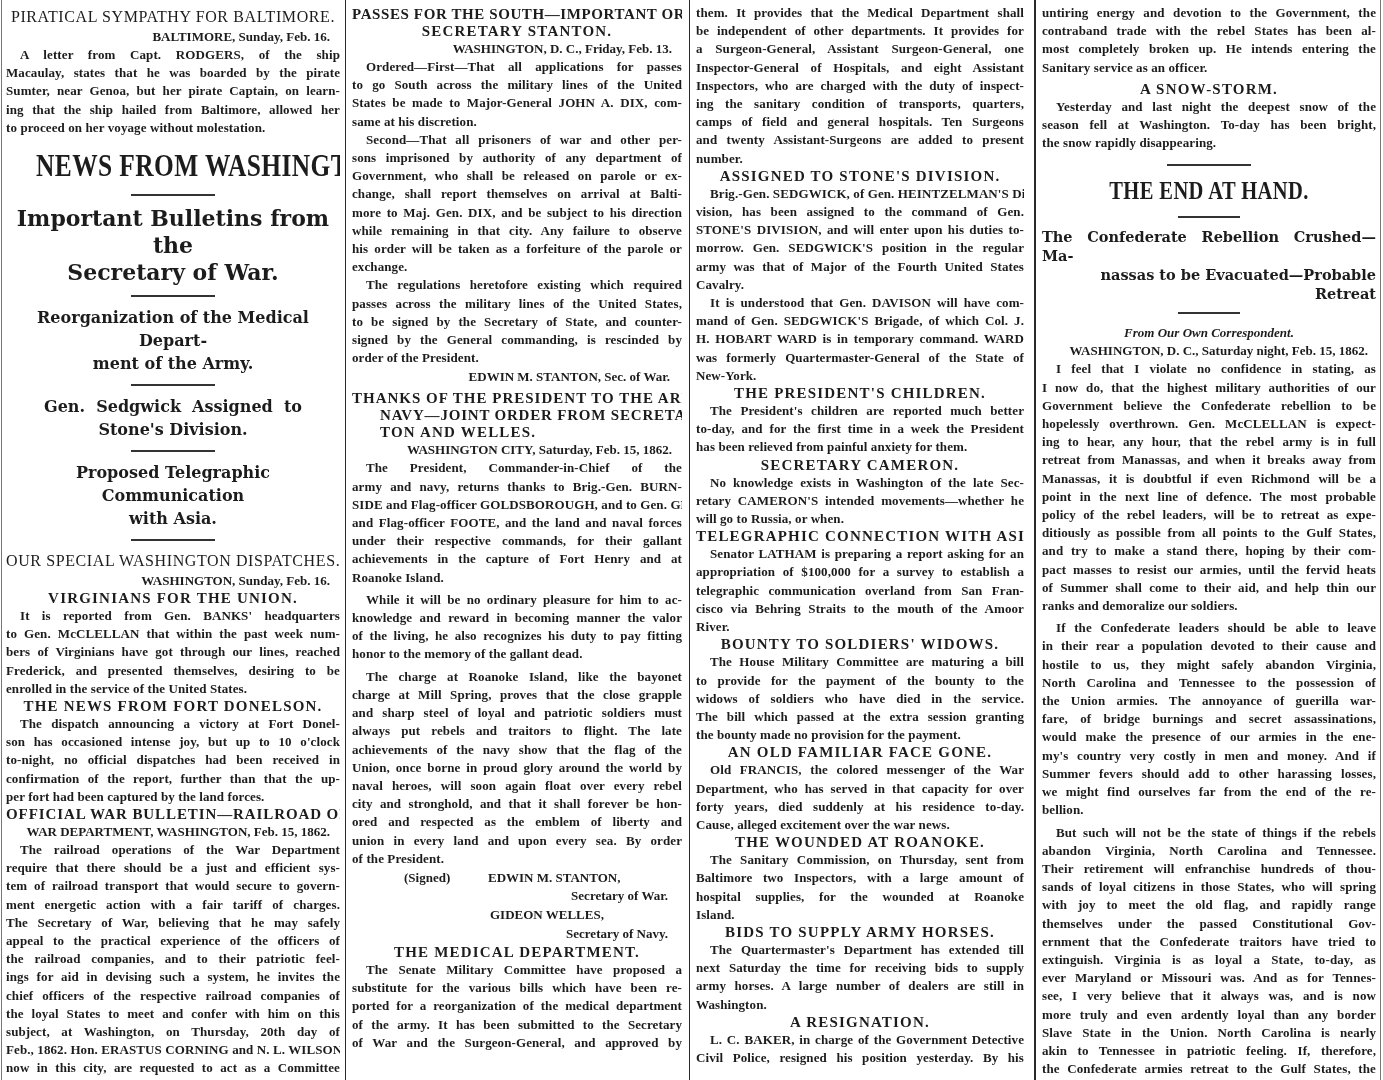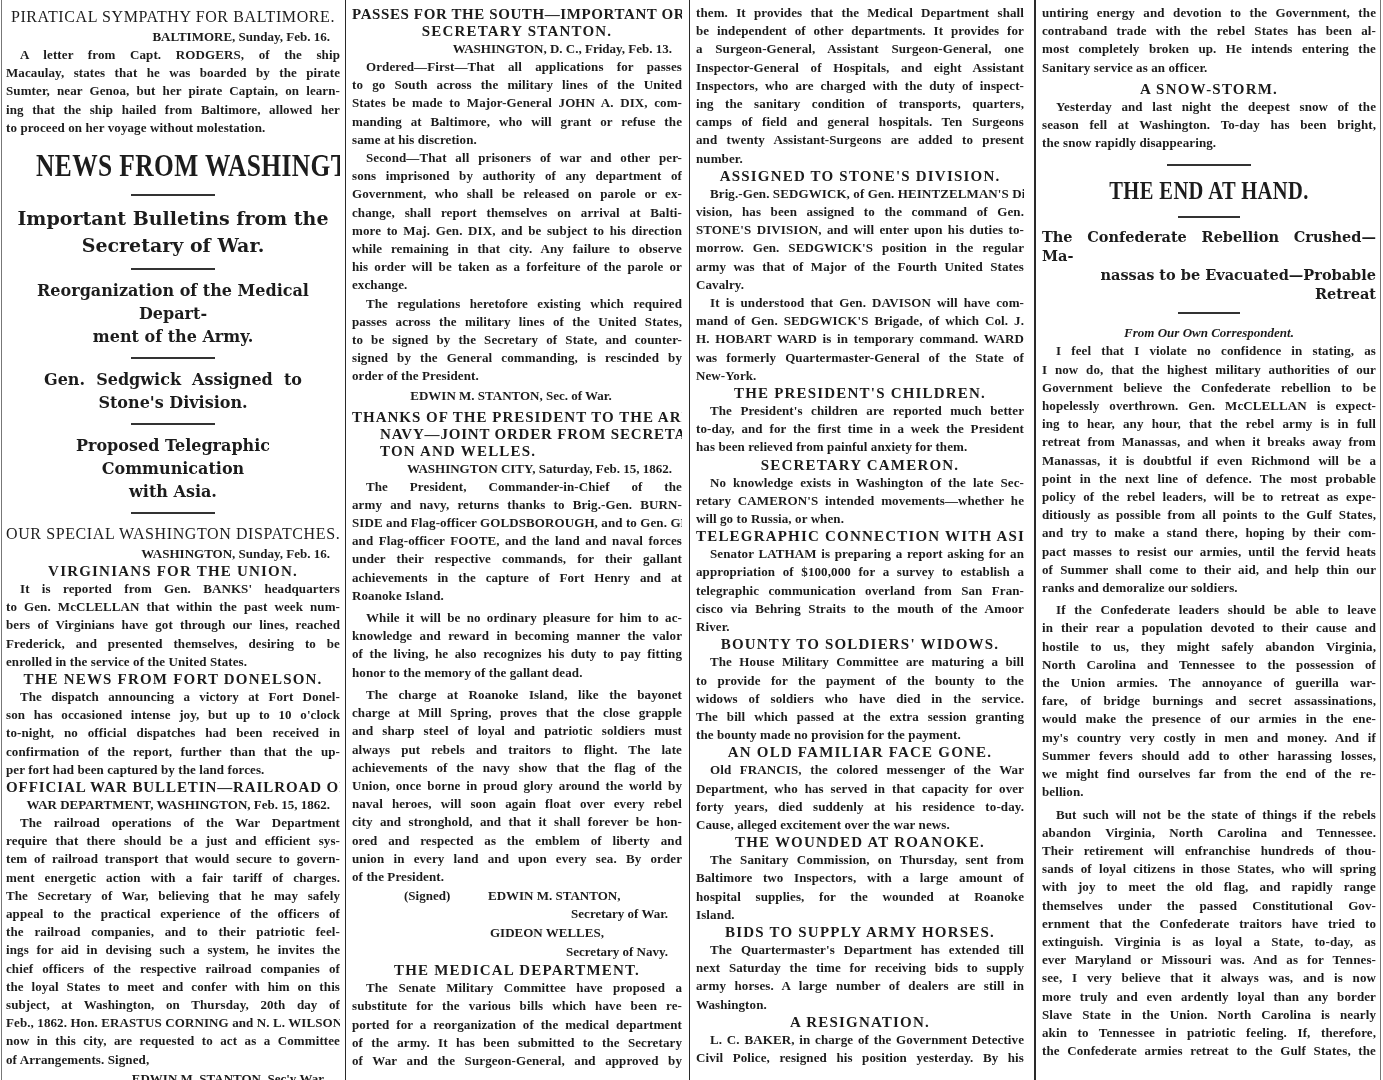--- a/index.html
+++ b/index.html
@@ -46,21 +46,21 @@
     font-weight: 400; white-space: nowrap;
   }
   .big-head {
     font-family: "Liberation Serif", "DejaVu Serif", serif;
     font-size: 31px; line-height: 38px; text-align: center; font-weight: 700;
     transform: scaleX(0.82); transform-origin: center; white-space: nowrap;
     letter-spacing: 0.5px;
   }
   .deck {
     font-family: "DejaVu Serif", serif;
-    font-size: 19px; line-height: 27px; text-align: center; font-weight: 700;
+    font-size: 22px; line-height: 27px; text-align: center; font-weight: 700;
   }
   .deck.sm { font-size: 16px; line-height: 23px; }
   .dash {
     width: 84px; height: 2px; background: #333; margin: 9px auto 9px auto;
   }
   .dash.ornament { width: 62px; }
   .sig { font-size: 13px; line-height: 19px; font-weight: 600; white-space: nowrap; }
   .gap4 { height: 4px; } .gap6 { height: 6px; } .gap10 { height: 10px; }
 </style>
 </head>
@@ -148,37 +148,36 @@
 
   <div class="col col2">
     <div class="gap6"></div>
     <div class="sub" style="letter-spacing:0.6px">PASSES FOR THE SOUTH—IMPORTANT ORDER FROM</div>
     <div class="sub">SECRETARY STANTON.</div>
     <div class="dateline">WASHINGTON, D. C., Friday, Feb. 13.</div>
     <div>
       <div class="line indent">Ordered—First—That all applications for passes</div>
       <div class="line">to go South across the military lines of the United</div>
       <div class="line">States be made to Major-General JOHN A. DIX, com-</div>
-      <div class="line">manding at Baltimore, who will grant or refuse the</div>
       <div class="line last">same at his discretion.</div>
       <div class="line indent">Second—That all prisoners of war and other per-</div>
       <div class="line">sons imprisoned by authority of any department of</div>
       <div class="line">Government, who shall be released on parole or ex-</div>
       <div class="line">change, shall report themselves on arrival at Balti-</div>
       <div class="line">more to Maj. Gen. DIX, and be subject to his direction</div>
       <div class="line">while remaining in that city. Any failure to observe</div>
       <div class="line">his order will be taken as a forfeiture of the parole or</div>
       <div class="line last">exchange.</div>
       <div class="line indent">The regulations heretofore existing which required</div>
       <div class="line">passes across the military lines of the United States,</div>
       <div class="line">to be signed by the Secretary of State, and counter-</div>
       <div class="line">signed by the General commanding, is rescinded by</div>
       <div class="line last">order of the President.</div>
     </div>
-    <div class="sig" style="text-align:center;padding-right:12px">EDWIN M. STANTON, Sec. of War.</div>
+    <div class="sig" style="text-align:right;padding-right:12px">EDWIN M. STANTON, Sec. of War.</div>
     <div class="gap4"></div>
     <div class="sub" style="text-align:left;letter-spacing:1px">THANKS OF THE PRESIDENT TO THE ARMY AND</div>
     <div class="sub" style="text-align:center;padding-left:28px;letter-spacing:0.8px">NAVY—JOINT ORDER FROM SECRETARIES STAN-</div>
     <div class="sub" style="text-align:left;padding-left:28px">TON AND WELLES.</div>
     <div class="dateline">WASHINGTON CITY, Saturday, Feb. 15, 1862.</div>
     <div>
       <div class="line indent">The President, Commander-in-Chief of the</div>
       <div class="line">army and navy, returns thanks to Brig.-Gen. BURN-</div>
       <div class="line">SIDE and Flag-officer GOLDSBOROUGH, and to Gen. GRANT</div>
       <div class="line">and Flag-officer FOOTE, and the land and naval forces</div>
@@ -320,20 +319,21 @@
     </div>
     <div class="dash" style="margin-top:12px"></div>
     <div class="big-head" style="font-size:25px;line-height:32px">THE END AT HAND.</div>
     <div class="dash ornament"></div>
     <div class="deck sm" style="font-size:14.5px;line-height:19px">
       <div style="text-align:justify;text-align-last:justify">The Confederate Rebellion Crushed—Ma-</div>
       <div style="text-align:right">nassas to be Evacuated—Probable Retreat</div>
     </div>
     <div class="dash ornament"></div>
     <div class="sig" style="text-align:center;font-style:italic">From Our Own Correspondent.</div>
+    <div class="dateline" style="padding-right:8px">WASHINGTON, D. C., Saturday night, Feb. 15, 1862.</div>
     <div>
       <div class="line indent">I feel that I violate no confidence in stating, as</div>
       <div class="line">I now do, that the highest military authorities of our</div>
       <div class="line">Government believe the Confederate rebellion to be</div>
       <div class="line">hopelessly overthrown. Gen. McCLELLAN is expect-</div>
       <div class="line">ing to hear, any hour, that the rebel army is in full</div>
       <div class="line">retreat from Manassas, and when it breaks away from</div>
       <div class="line">Manassas, it is doubtful if even Richmond will be a</div>
       <div class="line">point in the next line of defence. The most probable</div>
       <div class="line">policy of the rebel leaders, will be to retreat as expe-</div>

